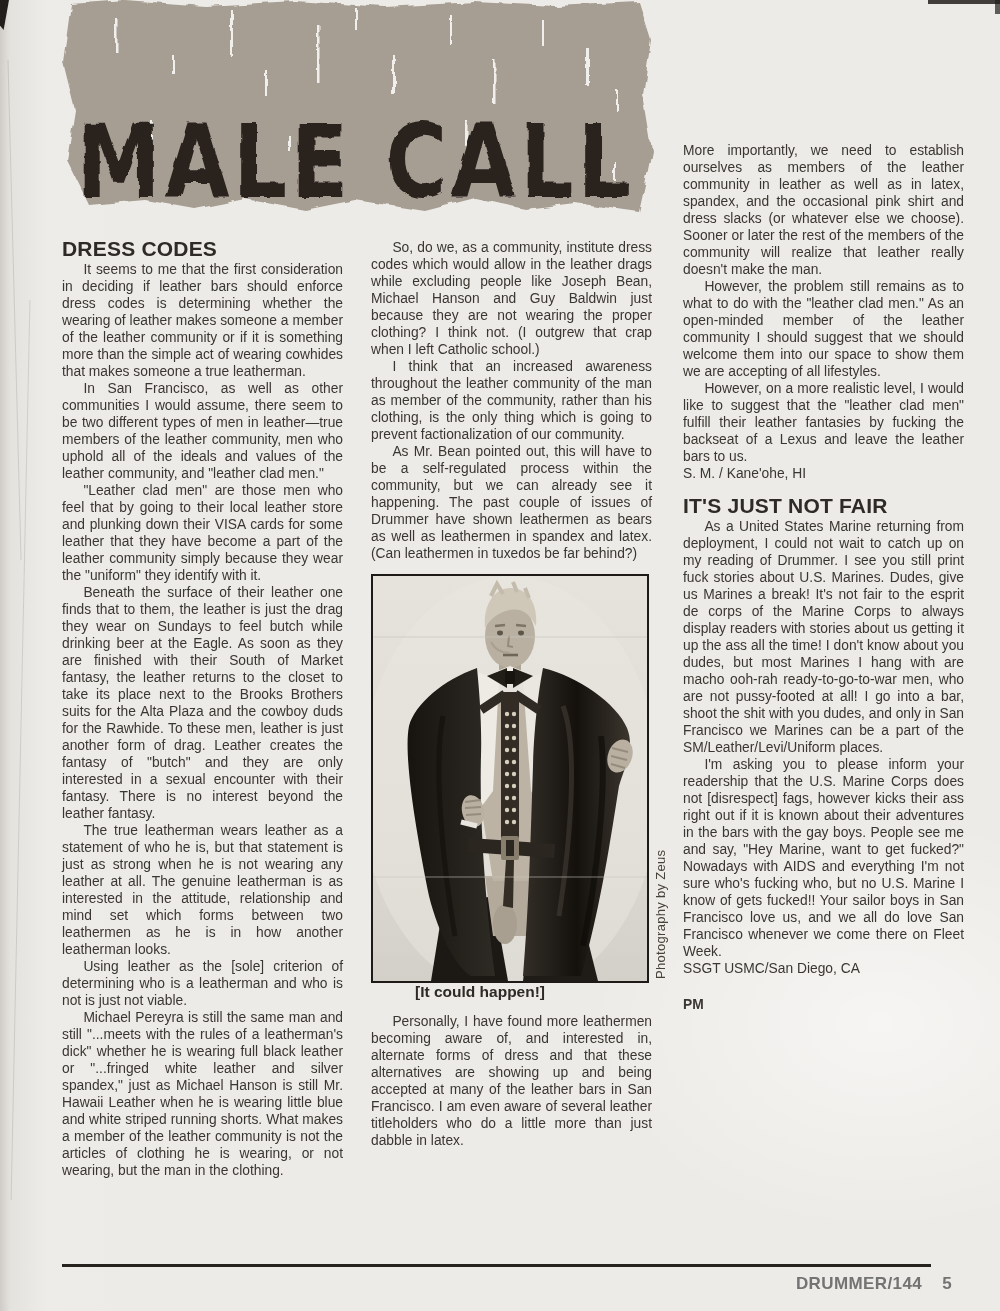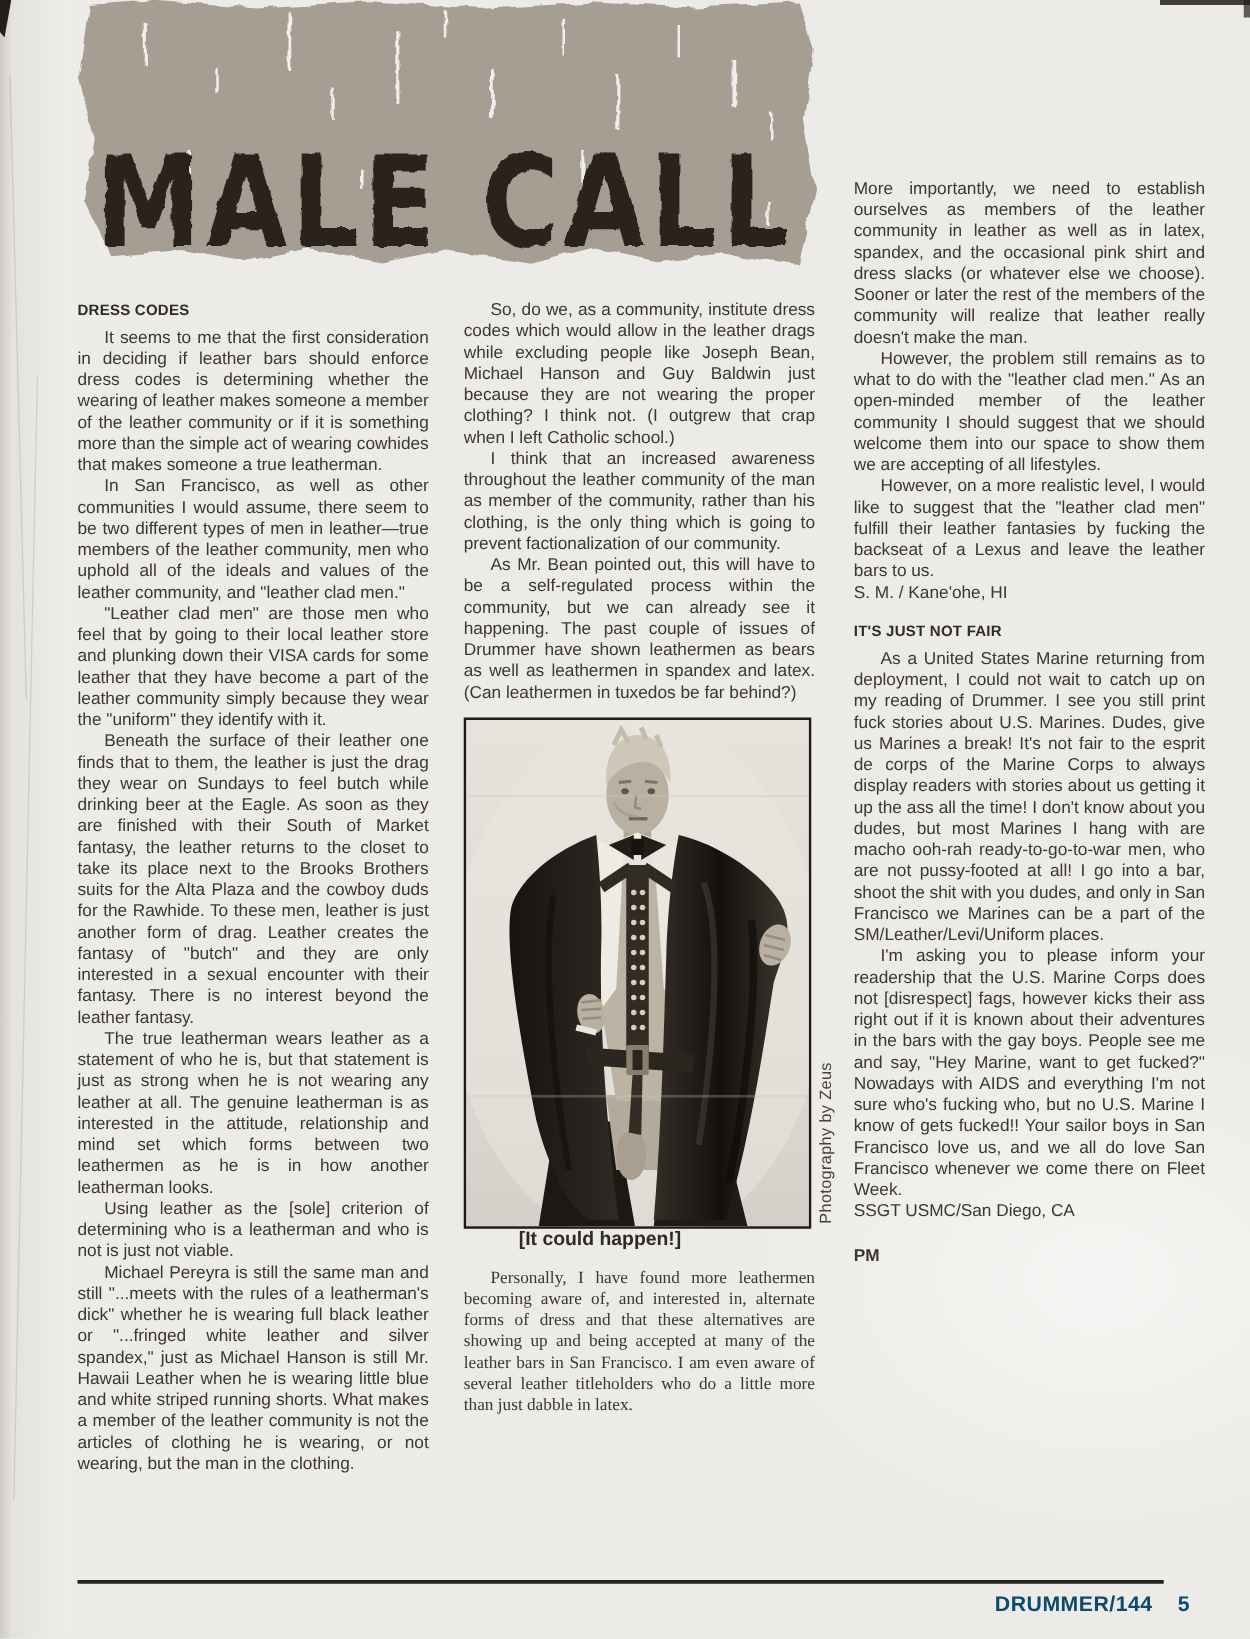--- a/index.html
+++ b/index.html
@@ -13,43 +13,43 @@
       linear-gradient(90deg, #cfccc7 0px, #e4e2dd 10px, #eeece8 48px, #edebe7 120px),
       linear-gradient(270deg, #dcd9d4 0px, #eceae6 14px, rgba(0,0,0,0) 60px);
   }
   .edge-line{position:absolute;width:1px;background:rgba(60,55,50,.14);}
   .corner-dark{position:absolute;background:#211e1b;}
 
   
   .col{position:absolute;width:281px;color:#3a3631;font-size:13.8px;line-height:17px;}
   .col p{margin:0;text-align:justify;text-indent:1.55em;}
   .col p.noind{text-indent:0;}
-  h2.letter-head{margin:0 0 3px 0;font-size:12px;line-height:19px;color:#2e2a26;
+  h2.letter-head{margin:0 0 3px 0;font-size:21px;line-height:19px;color:#2e2a26;
                  letter-spacing:.2px;font-weight:bold;}
   .signoff{text-align:right;padding-right:10px;text-indent:0 !important;}
   .gap14{height:14px;} .gap20{height:19px;}
   .it{}
   .reply{font-weight:bold;color:#2e2a26;}
   .reply-sign{font-weight:bold;}
 
   
   .photo-wrap{position:relative;margin:12px 0 0 0;width:274px;border:2px solid #1d1a17;
               background:#e2dfd9;}
   .photo-wrap svg{display:block;}
   .photo-credit{position:absolute;right:-22px;bottom:2px;height:232px;
       writing-mode:vertical-rl;transform:rotate(180deg);
       font-size:13px;color:#474239;letter-spacing:.3px;white-space:nowrap;}
   .photo-caption{margin-top:7px;text-align:center;font-weight:bold;font-size:15.5px;
       color:#2e2a26;text-indent:0 !important;padding-left:44px;}
-  .after-photo{margin-top:13px !important;font-family:Liberation Serif, serif;}
+  .after-photo{margin-top:13px !important;}
 
   
   .footer-rule{position:absolute;left:62px;top:1264px;width:869px;height:3px;background:#26231f;}
   .footer-text{position:absolute;right:48px;top:1274px;font-weight:bold;font-size:17px;
-      color:#0c4a6e;letter-spacing:.4px;}
+      color:#737373;letter-spacing:.4px;}
   .footer-text .pagenum{margin-left:20px;}
 
   
   .masthead{position:absolute;left:55px;top:0;width:602px;height:222px;}
 </style>
 </head>
 <body>
 
 <div class="scan-bg"></div>
 <div class="edge-line" style="left:20px;top:300px;height:900px;transform:rotate(1.2deg);"></div>

